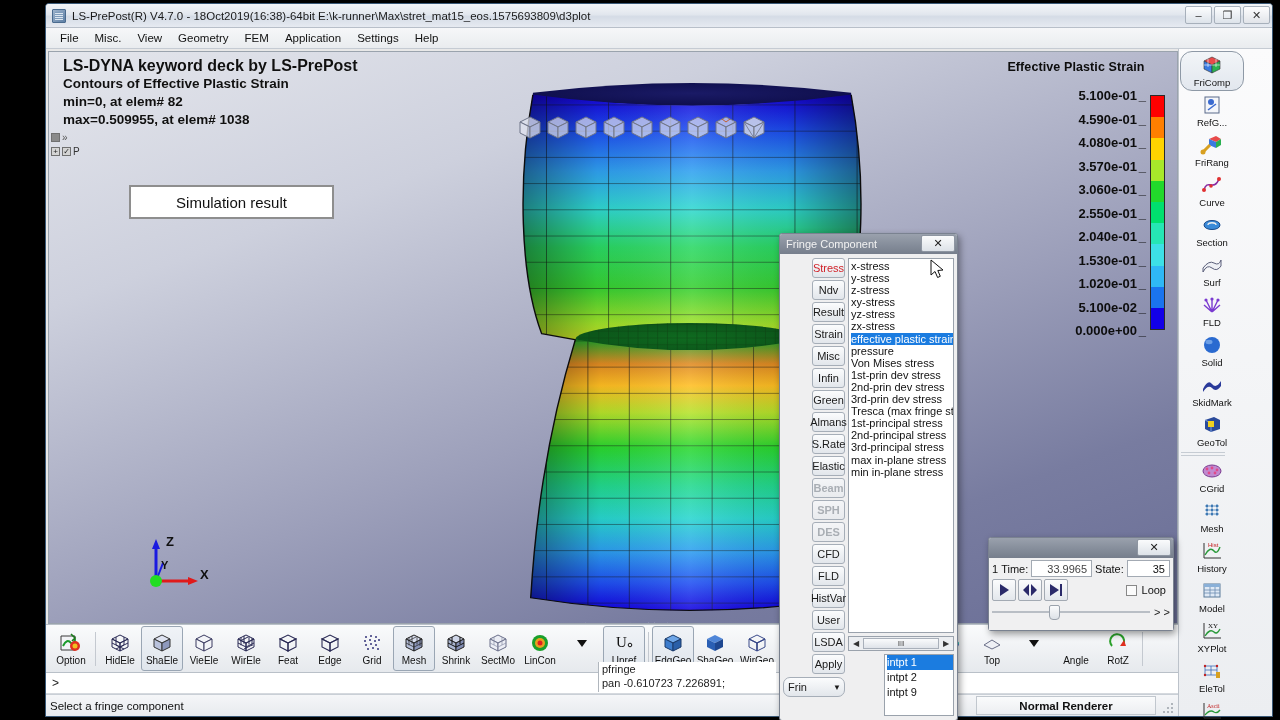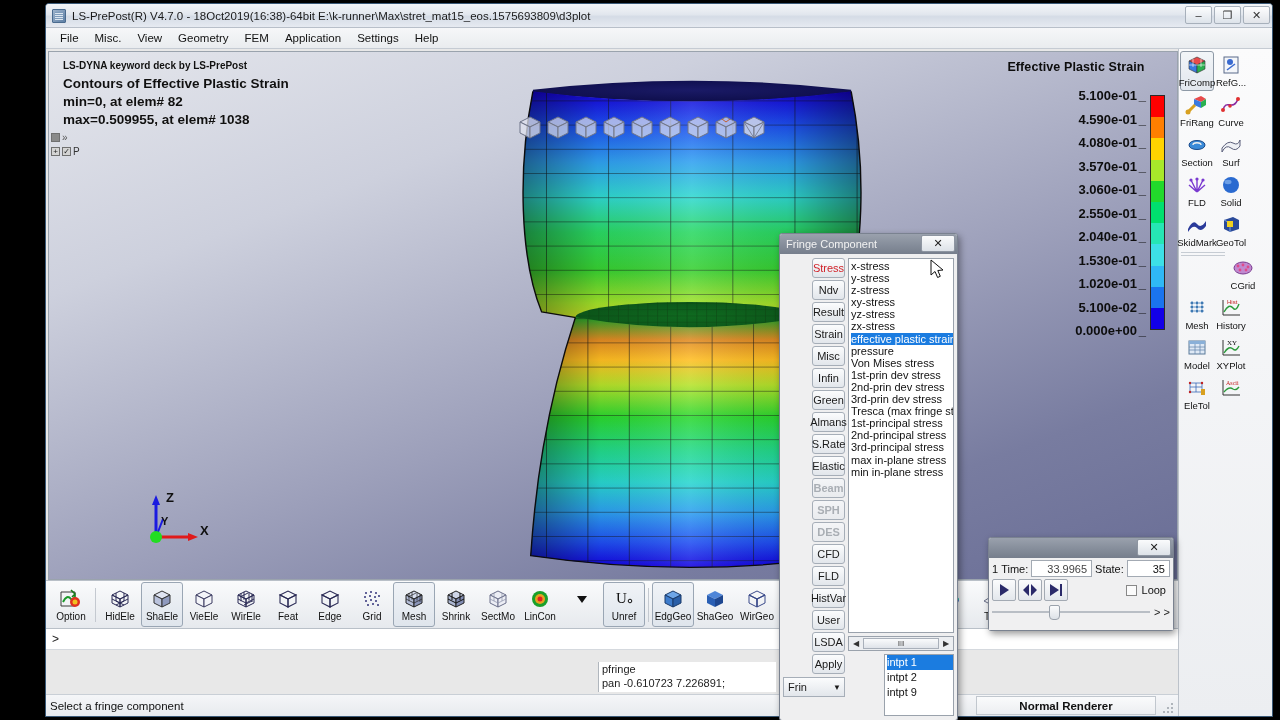--- a/index.html
+++ b/index.html
@@ -76,21 +76,21 @@
     width: 9px; height: 9px; border: 1px solid #707070; background: #d4d4d4;
     display:inline-block; font-size:8px; line-height:7px; text-align:center; color:#222;
   }
   .sq.filled { background: #8a8a8a; }
   .chev { font-size: 10px; color:#555; }
   .ovl-text {
     position: absolute; left: 14px; top: 5px;
     color: #101010; font-size: 13.5px; font-weight: bold; line-height: 18px;
     text-shadow: 0 0 1px rgba(255,255,255,.4);
   }
-  .ovl-text .l1 { font-size: 10px; }
+  .ovl-text .l1 { font-size: 16px; text-align: right; }
   .ovl-text .mono-gap { display:inline-block; width: 26px; }
   .sim-box {
     position: absolute; left: 80px; top: 133px;
     width: 205px; height: 34px;
     background: #fff; border: 2px solid #8e8e8e;
     display: flex; align-items: center; justify-content: center;
     font-size: 15px; color: #111;
   }
   
   .legend { position: absolute; right: 12px; top: 8px; width: 178px; }
@@ -149,44 +149,43 @@
     display:flex; align-items:center; padding-left: 6px;
     font-size: 12px; color: #222;
   }
   .statusbar {
     flex: none; height: 22px;
     background: linear-gradient(to bottom,#f5f6f8,#e7eaee);
     border-top: 1px solid #c9cfd6;
     display:flex; align-items:center; padding-left: 4px;
     font-size: 11.5px; color: #111;
     position: relative;
-    margin-top: 44px;
   }
   .renderer-box {
     position: absolute; right: 22px; top: 1px; width: 180px; height: 19px;
     background: linear-gradient(to bottom,#fafbfc,#eceef1);
     border: 1px solid #c1c7ce;
     display:flex; align-items:center; justify-content:center;
     font-size: 11.5px; font-weight: bold; color: #111;
   }
   .grip { position:absolute; right: 4px; bottom: 2px; width: 12px; height: 12px; }
   
   .rightpanel {
     flex: none; width: 94px;
     background: linear-gradient(to bottom,#fbfbfc,#eceef1);
     border-left: 1px solid #bcc2ca;
     display: flex; flex-wrap: wrap;
     align-content: flex-start;
     padding: 2px 1px 0 1px;
     position: relative;
   }
   .ricon {
-    width: 34px; height: 40px;
+    width: 64px; height: 40px;
     display: flex; flex-direction: column; align-items: center; justify-content: flex-start;
-    font-size: 9.5px; color: #111; border: 1px solid transparent; border-radius: 3px;
+    font-size: 9.5px; color: #111; border: 1px solid transparent; border-radius: 12px;
     padding-top: 1px;
   }
   .ricon.sel { border: 1px solid #8e99a6; background: linear-gradient(to bottom,#f2f5f8,#e2e7ee); }
   .ricon .ri { height: 24px; display:flex; align-items:center; justify-content:center; }
   .ricon .rl { line-height: 11px; white-space: nowrap; }
   .rsep { width: 44px; height: 1px; background: #c6ccd3; margin: 1px 1px; }
   
   .dlg {
     position: absolute; background: #efeff0;
     border: 1px solid #7a8290; border-radius: 3px;
@@ -216,21 +215,21 @@
     background: linear-gradient(to bottom,#fbfcfd,#e2e6eb);
     border: 1px solid #a6aeb8; border-radius: 3px;
     display:flex; align-items:center; justify-content:center;
     font-size: 11px; color: #1a1a1a; margin-left: 29px;
   }
   .fbtn.red { color: #d2232a; }
   .fbtn.disabled { color: #a9aeb4; background: linear-gradient(to bottom,#f4f5f7,#e9ebee); font-weight: bold; }
   .fcombo {
     height: 20px; flex:none; margin-top: 1px;
     background: linear-gradient(to bottom,#fbfcfd,#e2e6eb);
-    border: 1px solid #a6aeb8; border-radius: 0;
+    border: 1px solid #a6aeb8; border-radius: 7px;
     display:flex; align-items:center; padding-left: 4px;
     font-size: 11px; color:#1a1a1a; position: relative;
   }
   .fcombo .arr { position:absolute; right: 3px; font-size: 8px; }
   .fringe-right { flex: 1; display: flex; flex-direction: column; min-width: 0; gap: 3px; }
   .flist {
     flex: 1; background: #fff; border: 1px solid #9aa2ac;
     overflow: hidden; padding: 1px 0 0 2px; min-height: 0;
   }
   .flist .it { font-size: 11px; line-height: 12.1px; color: #111; white-space: nowrap; }
@@ -536,20 +535,21 @@
             <span class="sq filled"></span>
             <span class="chev">»</span>
           </div>
           <div class="tree-row">
             <span class="sq">+</span>
             <span class="sq">✓</span>
             <span>P</span>
           </div>
         </div>
 
+        <div class="sim-box">Simulation result</div>
 
         <div class="legend">
           <div class="legend-title">Effective Plastic Strain</div>
           <div class="legend-body">
             <div class="legend-labels">
               <div class="legend-lab"><span>5.100e-01</span><span class="tick">_</span></div>
               <div class="legend-lab"><span>4.590e-01</span><span class="tick">_</span></div>
               <div class="legend-lab"><span>4.080e-01</span><span class="tick">_</span></div>
               <div class="legend-lab"><span>3.570e-01</span><span class="tick">_</span></div>
               <div class="legend-lab"><span>3.060e-01</span><span class="tick">_</span></div>

